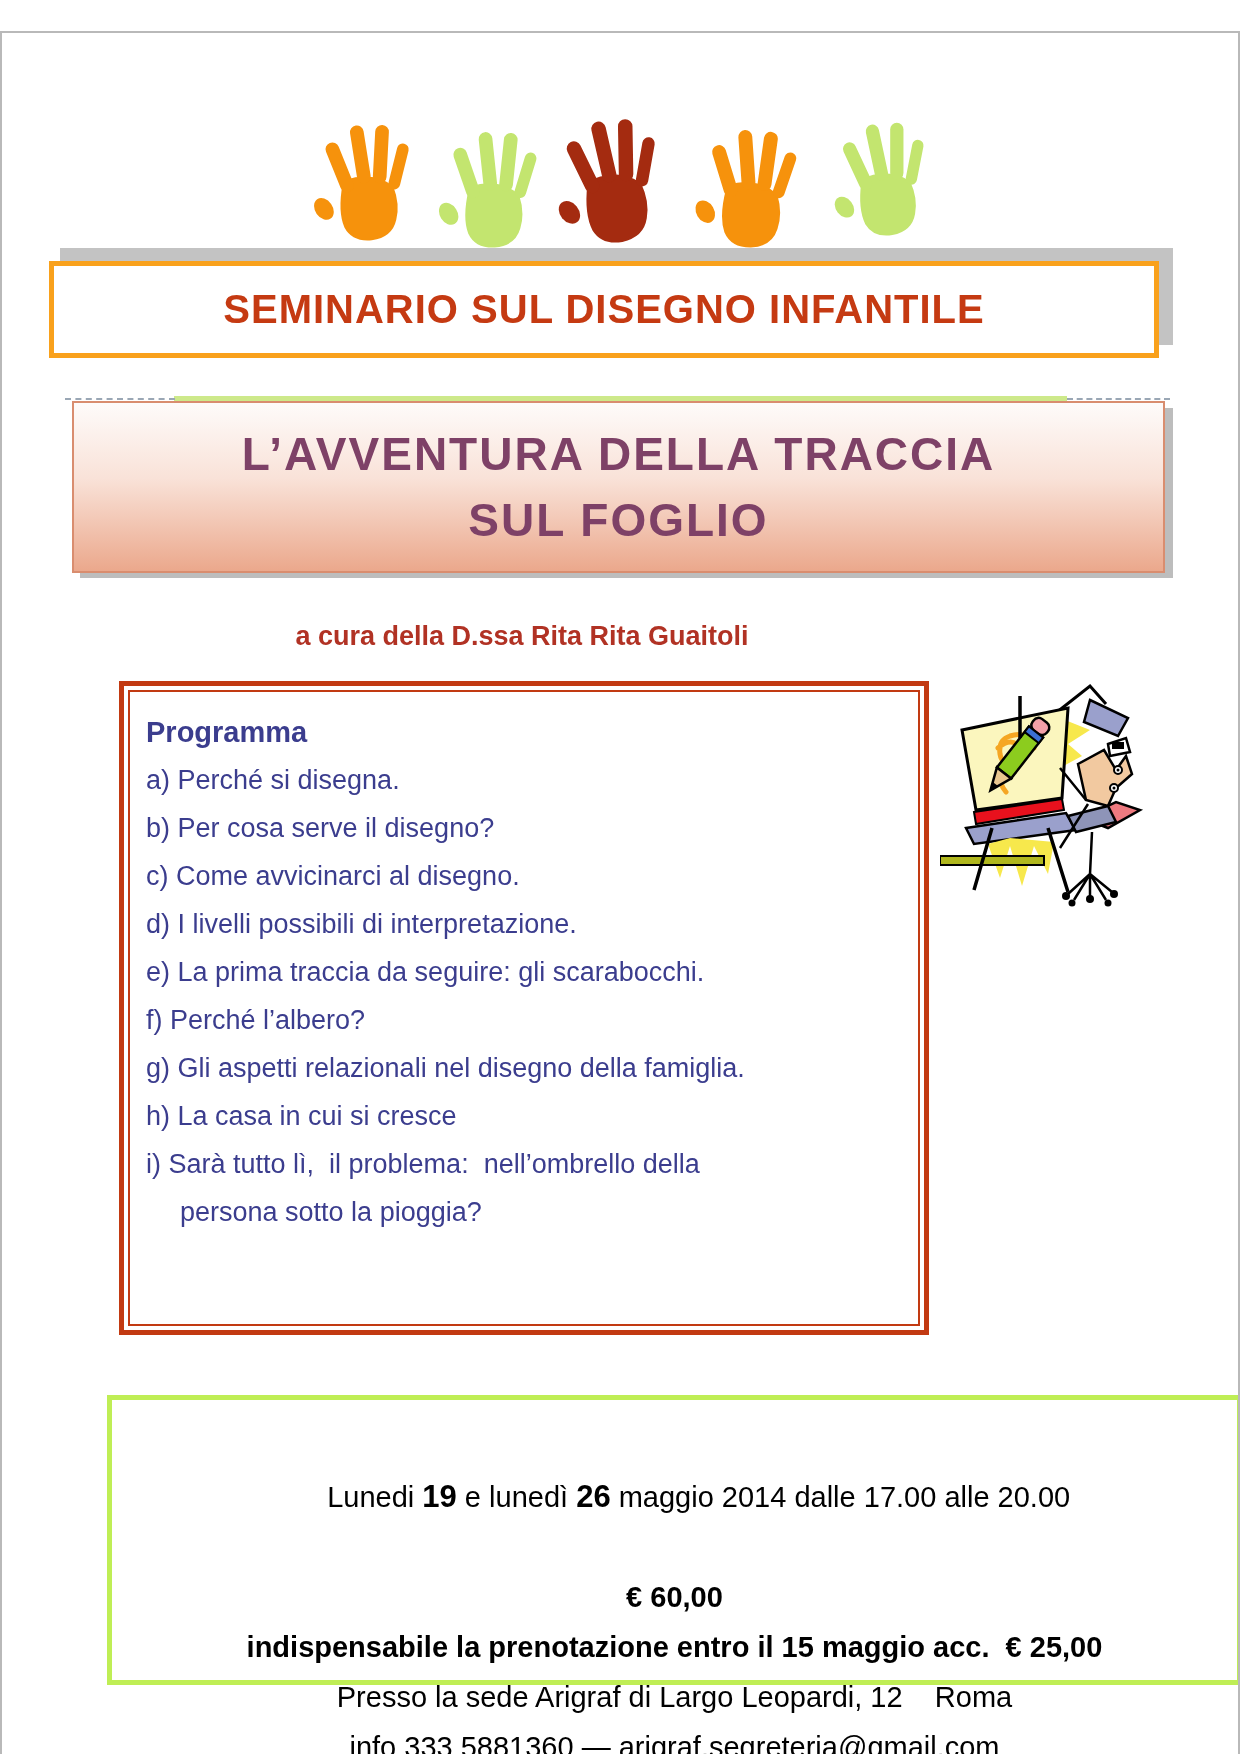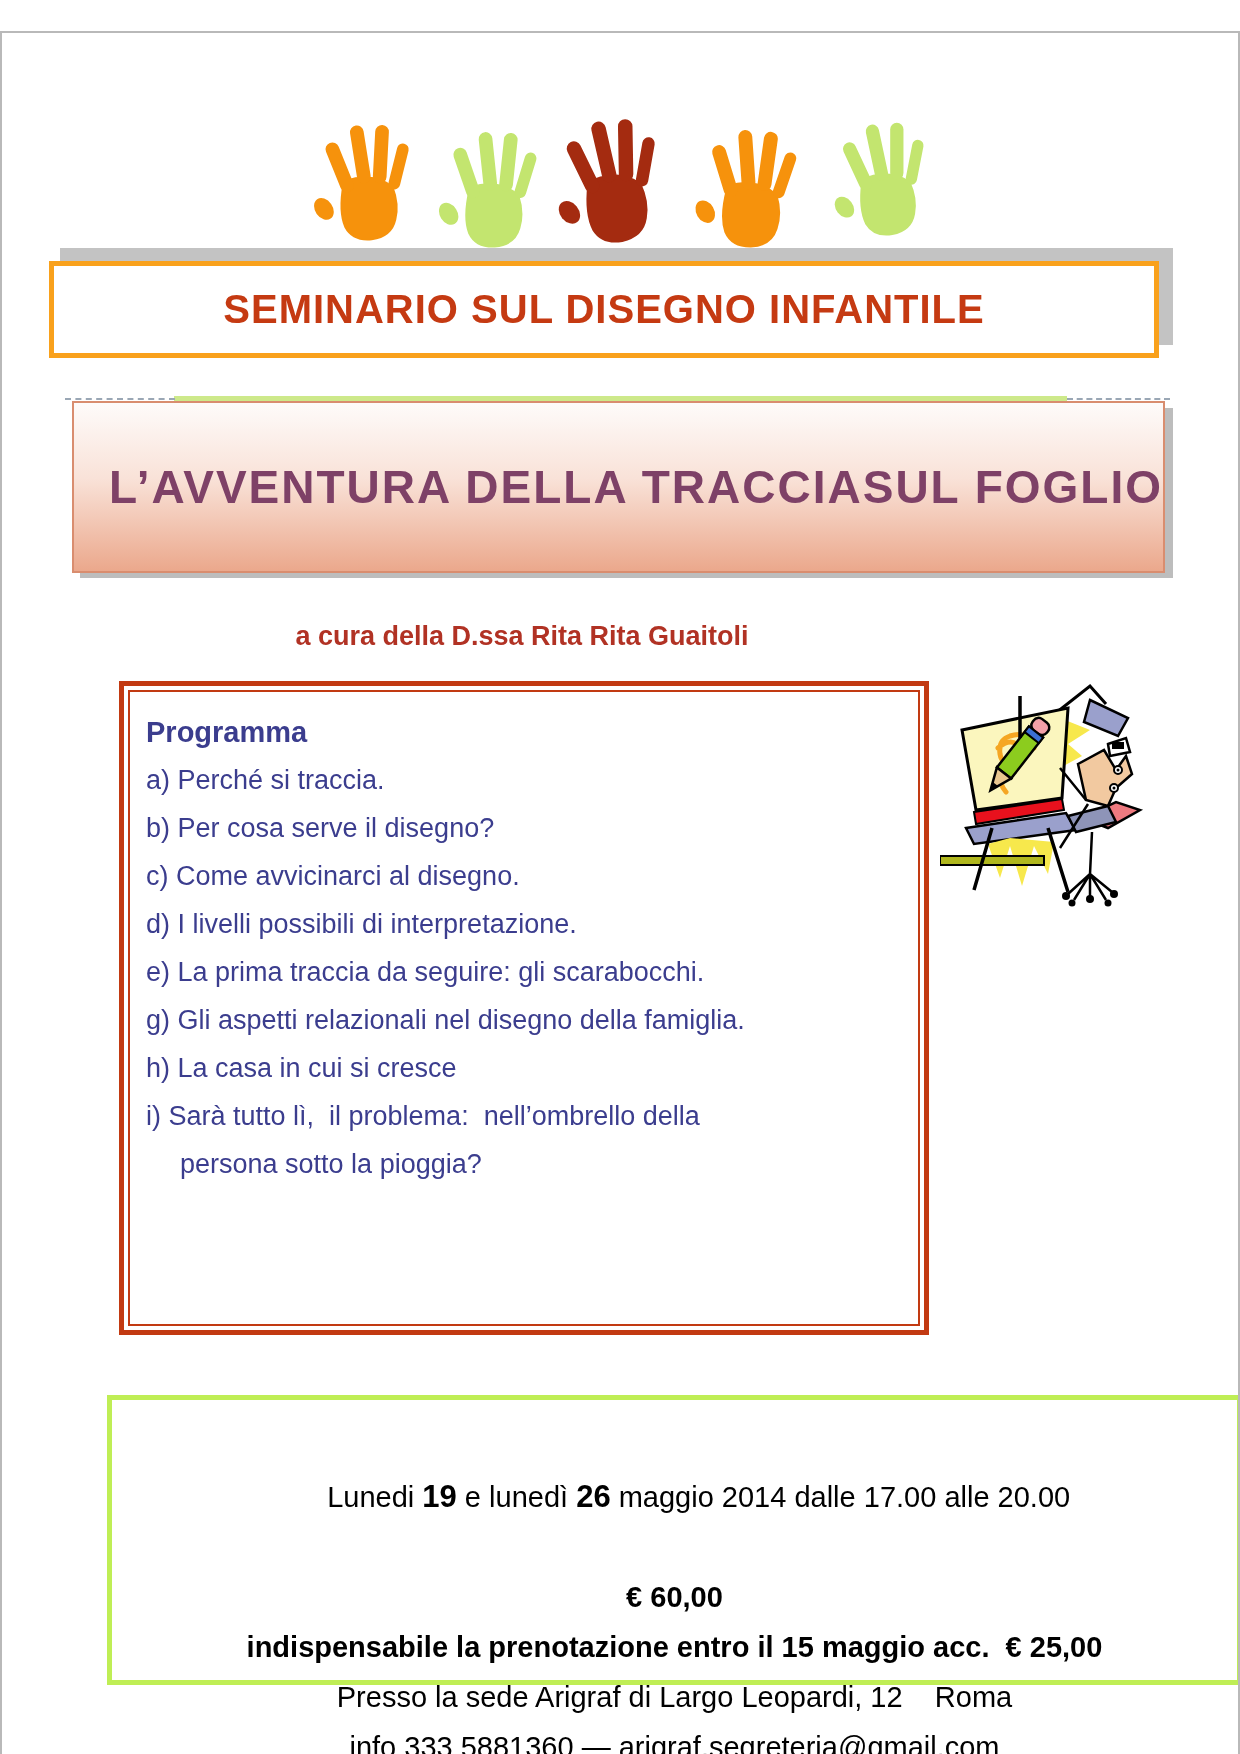--- a/index.html
+++ b/index.html
@@ -22,21 +22,21 @@
   }
   .seminar-box span{
     color:#c53a12;font-weight:bold;font-size:40px;letter-spacing:1px;
   }
   
   .adventure-shadow{position:absolute;left:78px;top:375px;width:1093px;height:170px;background:#bdbdbd;}
   .adventure-box{
     position:absolute;left:70px;top:368px;width:1093px;height:172px;
     border:2px solid #d98d6f;box-sizing:border-box;
     background:linear-gradient(180deg,#fefbfa 0%,#f9e2d8 45%,#eba88c 100%);
-    display:flex;align-items:center;justify-content:flex-end;
+    display:flex;flex-direction:column;align-items:center;justify-content:center;
   }
   .adventure-box .t1,.adventure-box .t2{
     color:#7e4167;font-weight:bold;font-size:46px;letter-spacing:2px;line-height:66px;
   }
   .green-top-line{position:absolute;left:172px;top:363px;width:893px;height:5px;background:#cde98a;}
   .dash-left,.dash-right{position:absolute;top:365px;height:0;border-top:2px dashed #9aa7b5;}
   .dash-left{left:63px;width:110px;}
   .dash-right{left:1065px;width:103px;}
   
   .curator{
@@ -119,25 +119,26 @@
   </div>
   <div class="green-top-line"></div>
   <div class="dash-left"></div>
   <div class="dash-right"></div>
 
   <div class="curator">a cura della D.ssa Rita Rita Guaitoli</div>
 
   <div class="program-outer">
     <div class="program-inner">
       <div class="program-heading">Programma</div>
-      <div class="program-item">a) Perché si traccia.</div>
+      <div class="program-item">a) Perché si disegna.</div>
       <div class="program-item">b) Per cosa serve il disegno?</div>
       <div class="program-item">c) Come avvicinarci al disegno.</div>
       <div class="program-item">d) I livelli possibili di interpretazione.</div>
       <div class="program-item">e) La prima traccia da seguire: gli scarabocchi.</div>
+      <div class="program-item">f) Perché l’albero?</div>
       <div class="program-item">g) Gli aspetti relazionali nel disegno della famiglia.</div>
       <div class="program-item">h) La casa in cui si cresce</div>
       <div class="program-item">i) Sarà tutto lì,  il problema:  nell’ombrello della</div>
       <div class="program-item cont">persona sotto la pioggia?</div>
     </div>
   </div>
 
   <svg class="easel-art" width="212" height="230" viewBox="0 0 212 230">
 
     <path d="M112,38 L150,8 L166,26" stroke="#000" stroke-width="3" fill="none"></path>

